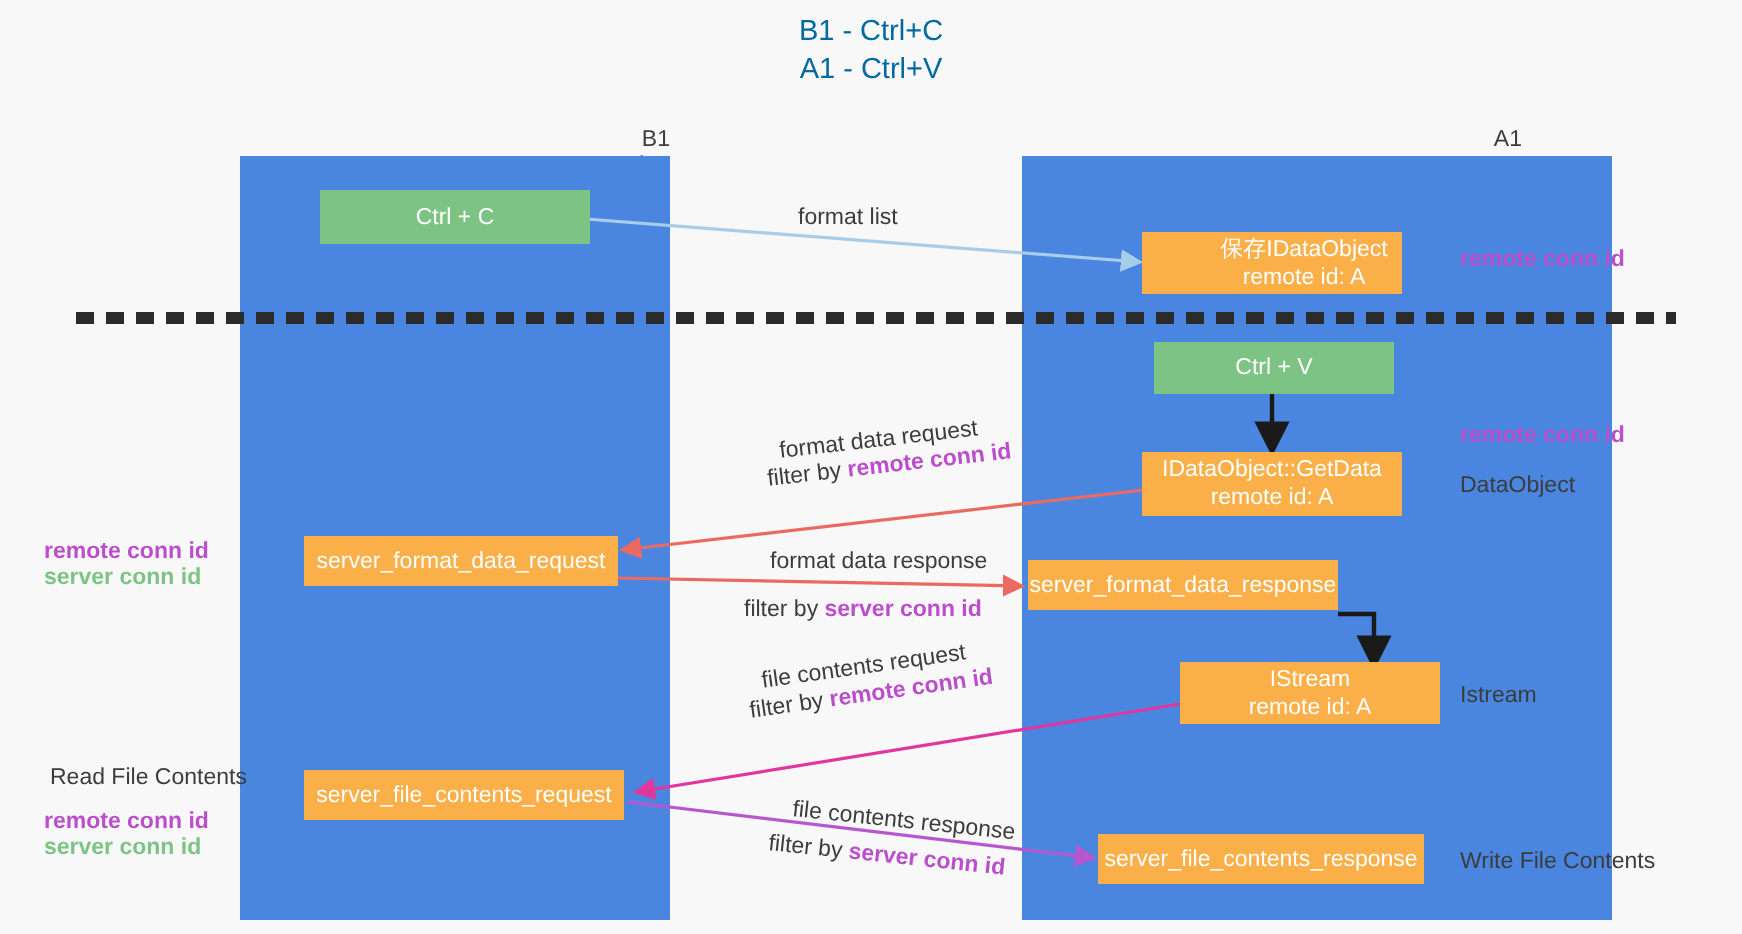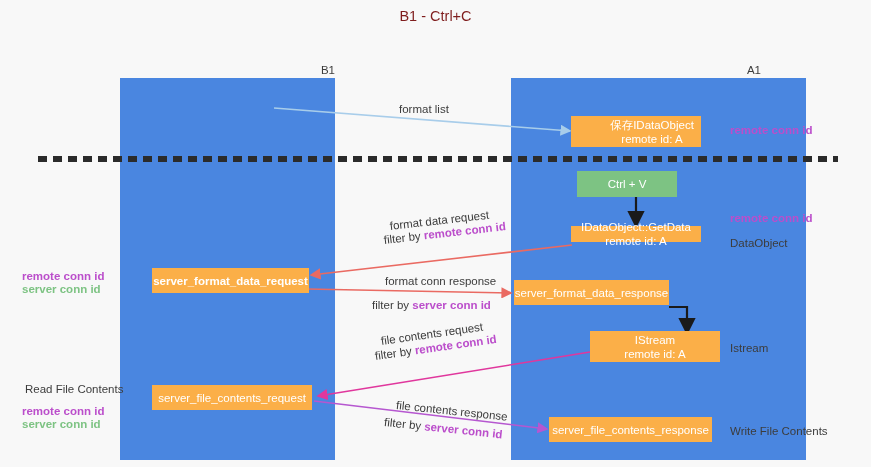--- a/index.html
+++ b/index.html
@@ -13,21 +13,21 @@
   }
   .canvas{position:absolute;inset:0;}
   .abs{position:absolute;}
 
   
   .title{
     left:0;right:0;top:7px;
     text-align:center;
     font-size:14.5px;
     line-height:19px;
-    color:#7f1d1d;
+    color:#0369a1;
   }
 
   
   .colhead{
     font-size:11.5px;
     line-height:13px;
     text-align:right;
     color:#3c3c3c;
     margin-top:16px;
   }
@@ -68,20 +68,21 @@
 
   svg.ovl{position:absolute;left:0;top:0;width:871px;height:467px;overflow:visible;pointer-events:none;}
 </style>
 </head>
 <body>
 
 <div class="canvas">
 
   <div class="abs title">
     <div>B1 - Ctrl+C</div>
+    <div>A1 - Ctrl+V</div>
   </div>
 
   <div class="abs colhead" style="left:120px;width:215px;top:48px;">
     <div>B1</div>
     <div>connection</div>
   </div>
   <div class="abs colhead" style="left:511px;width:250px;top:48px;">
     <div>A1</div>
   </div>
 
@@ -117,36 +118,39 @@
 
     <path d="M669,307 L687,307 L687,332" stroke="#1a1a1a" stroke-width="2.2" fill="none" marker-end="url(#ah-blk)"></path>
 
     <line x1="590" y1="352" x2="318" y2="396" stroke="#e0379d" stroke-width="1.6" marker-end="url(#ah-mag)"></line>
 
     <line x1="314" y1="401" x2="547" y2="429" stroke="#b657d0" stroke-width="1.6" marker-end="url(#ah-pur)"></line>
   </svg>
 
   <div class="abs divider"></div>
 
+  <div class="abs node green" style="left:160px;top:95px;width:135px;height:27px;">
+    <span>Ctrl + C</span>
+  </div>
 
   <div class="abs node orange" style="left:571px;top:116px;width:130px;height:31px;padding-left:32px;">
     <span>保存IDataObject</span>
     <span class="l2">remote id: A</span>
   </div>
 
-  <div class="abs node green" style="left:577px;top:171px;width:100px;height:26px;">
+  <div class="abs node green" style="left:577px;top:171px;width:120px;height:26px;">
     <span>Ctrl + V</span>
   </div>
 
-  <div class="abs node orange" style="left:571px;top:226px;width:130px;height:16px;">
+  <div class="abs node orange" style="left:571px;top:226px;width:130px;height:32px;">
     <span>IDataObject::GetData</span>
     <span class="l2">remote id: A</span>
   </div>
 
-  <div class="abs node orange" style="left:152px;top:268px;width:157px;height:25px;font-weight:bold;">
+  <div class="abs node orange" style="left:152px;top:268px;width:157px;height:25px;">
     <span>server_format_data_request</span>
   </div>
 
   <div class="abs node orange" style="left:514px;top:280px;width:155px;height:25px;">
     <span>server_format_data_response</span>
   </div>
 
   <div class="abs node orange" style="left:590px;top:331px;width:130px;height:31px;">
     <span>IStream</span>
     <span class="l2">remote id: A</span>
@@ -160,21 +164,21 @@
     <span>server_file_contents_request</span>
   </div>
 
   <div class="abs lbl" style="left:399px;top:102px;">format list</div>
 
   <div class="abs lbl rot-r" style="left:389px;top:219px;transform:rotate(-6.5deg);">format data request</div>
   <div class="abs lbl rot-r" style="left:383px;top:233px;transform:rotate(-6.5deg);">
     <span>filter by </span><span class="purple">remote conn id</span>
   </div>
 
-  <div class="abs lbl" style="left:385px;top:274px;">format conn response</div>
+  <div class="abs lbl" style="left:385px;top:274px;">format data response</div>
   <div class="abs lbl" style="left:372px;top:298px;">
     <span>filter by </span><span class="purple">server conn id</span>
   </div>
 
   <div class="abs lbl rot-r" style="left:380px;top:334px;transform:rotate(-8deg);">file contents request</div>
   <div class="abs lbl rot-r" style="left:374px;top:349px;transform:rotate(-8deg);">
     <span>filter by </span><span class="purple">remote conn id</span>
   </div>
 
   <div class="abs lbl rot-r" style="left:397px;top:398px;transform:rotate(6deg);">file contents response</div>

